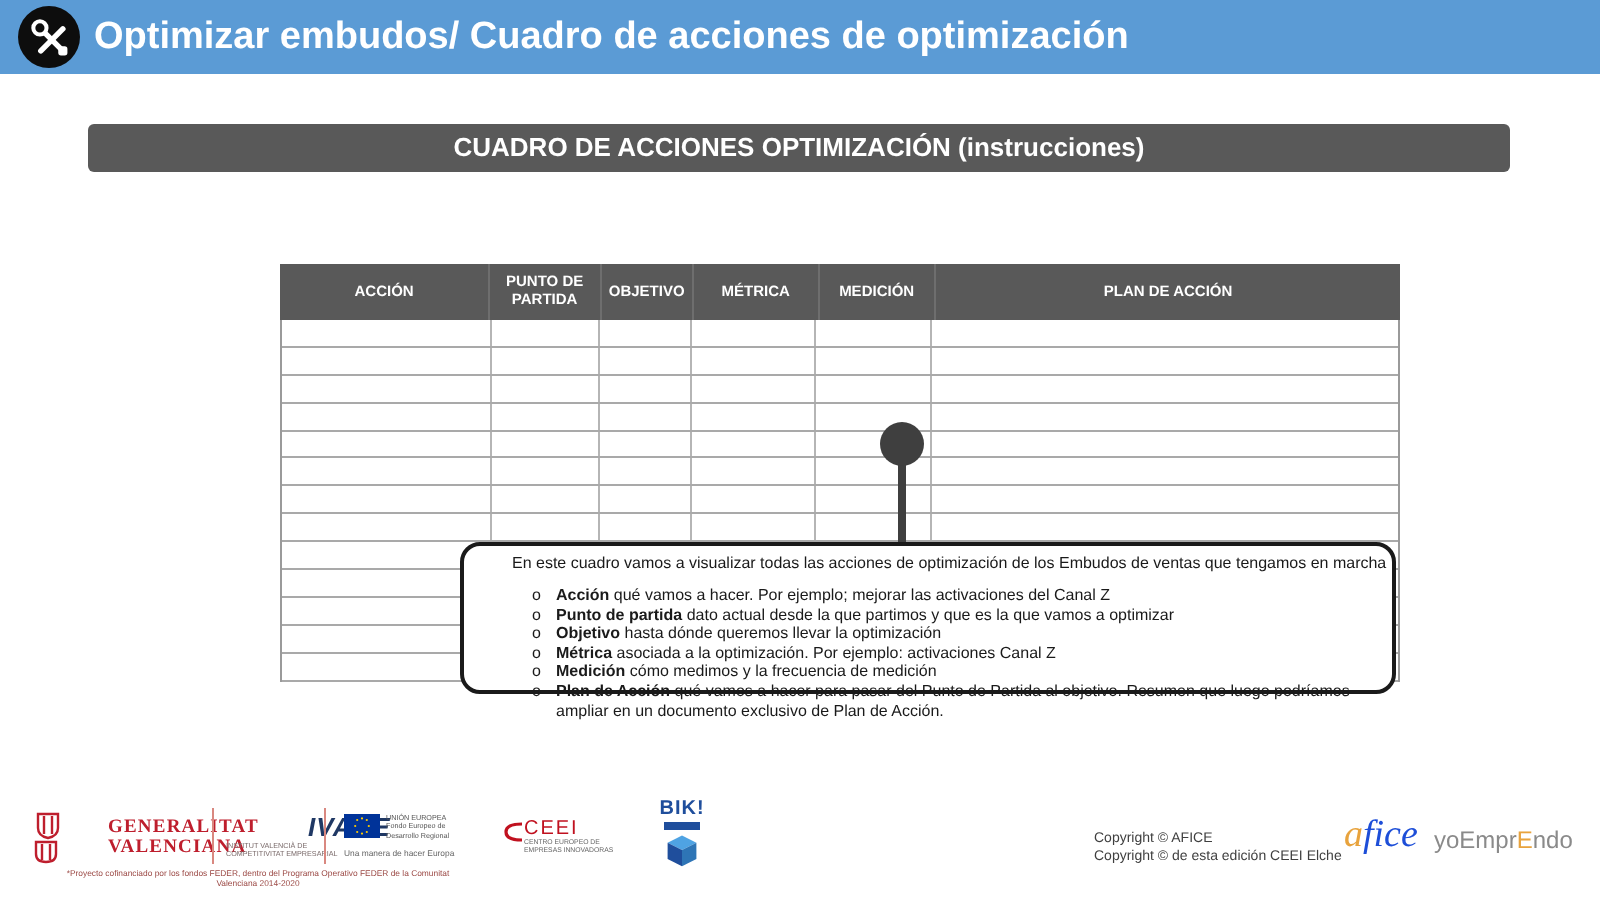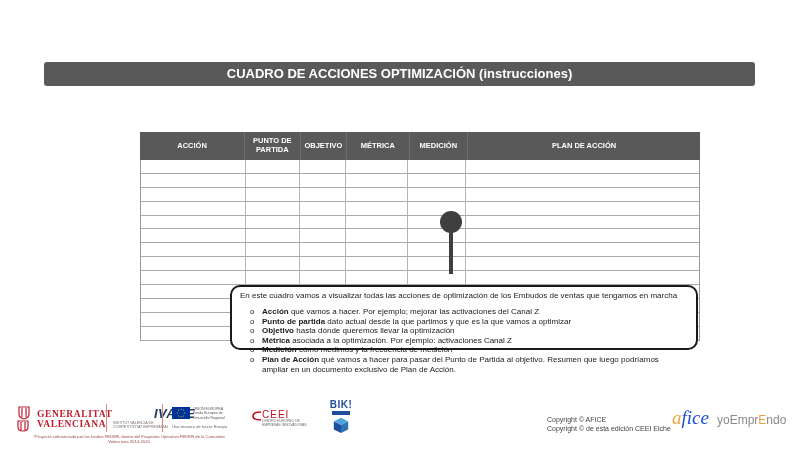--- a/index.html
+++ b/index.html
@@ -29,33 +29,33 @@
   .grid-row{display:flex;height:13.9px;border-bottom:1px solid #a9a9a9;background:#fff;box-sizing:border-box;}
   .grid-row .cell{border-right:1px solid #b5b5b5;height:100%;box-sizing:border-box;}
   .grid-row .cell:last-child{border-right:none;}
 
   
   .pin-stem{position:absolute;left:449px;top:222px;width:4px;height:52px;background:#3f3f3f;z-index:2;}
   .pin-circle{position:absolute;left:440px;top:211px;width:22px;height:22px;border-radius:50%;
               background:#3f3f3f;z-index:2;}
 
   
-  .callout{position:absolute;left:230px;top:285px;width:468px;height:65px;background:#fff;
+  .callout{position:absolute;left:230px;top:271px;width:468px;height:76px;background:#fff;
            border:2.5px solid #1a1a1a;border-radius:10px;z-index:3;box-sizing:border-box;
-           padding:4px 10px 3px 8px;font-size:8px;color:#1a1a1a;}
+           padding:4px 10px 3px 24px;font-size:8px;color:#1a1a1a;}
   .callout-intro{line-height:10px;margin-bottom:6px;white-space:nowrap;}
   .callout ul{list-style:none;margin:0;padding:0 0 0 10px;}
   .callout li{display:flex;line-height:9.6px;}
   .callout li .mk{width:12px;flex:0 0 12px;}
   .callout li .tx b{font-weight:bold;}
 
   
   .footer{position:absolute;left:0;top:398px;width:800px;height:52px;font-family:"Liberation Sans",sans-serif;}
   .gv{position:absolute;left:16px;top:8px;display:flex;align-items:center;}
-  .gv-text{margin-left:5px;color:#BE1E2D;font-family:"Liberation Serif",serif;
+  .gv-text{margin-left:22px;color:#BE1E2D;font-family:"Liberation Serif",serif;
            font-weight:bold;font-size:9.5px;line-height:10px;letter-spacing:0.6px;}
   .vsep{position:absolute;top:6px;width:1px;height:28px;background:#d98880;}
   .ivace{position:absolute;left:113px;top:8px;color:#1F3864;}
   .ivace-name{font-size:13px;font-weight:bold;font-style:italic;letter-spacing:0.5px;margin-left:41px;}
   .ivace-sub{font-size:3.6px;color:#7a6a6a;width:70px;line-height:4.2px;}
   .eu{position:absolute;left:172px;top:9px;display:flex;}
   .eu-flag{width:18px;height:12px;background:#003399;display:block;}
   .eu-lines{margin-left:3px;font-size:3.6px;line-height:4.4px;color:#555;}
   .eu-tag{position:absolute;left:172px;top:26px;font-size:4.2px;color:#666;}
   .funding{position:absolute;left:24px;top:36px;width:210px;text-align:center;
@@ -72,20 +72,33 @@
   .afice .a{color:#E8A33D;}
   .afice .rest{color:#1d4ed8;}
   .yoe{position:absolute;left:717px;top:15px;font-size:12px;color:#8a8a8a;}
   .yoe .e{color:#E8A33D;}
 </style>
 </head>
 <body>
 
 <div id="slide">
 
+  <div class="banner">
+    <div class="banner-icon">
+      <svg width="22" height="22" viewBox="0 0 24 24">
+        <g stroke="#ffffff" stroke-width="3" stroke-linecap="round">
+          <line x1="7" y1="19" x2="19" y2="7"></line>
+          <line x1="7" y1="7" x2="19" y2="19"></line>
+        </g>
+        <circle cx="6.5" cy="6.5" r="3.6" fill="#0d0d0d" stroke="#ffffff" stroke-width="2.2"></circle>
+        <rect x="16.5" y="16.5" width="5" height="5" rx="1.5" fill="#ffffff"></rect>
+      </svg>
+    </div>
+    <div class="banner-title">Optimizar embudos/ Cuadro de acciones de optimización</div>
+  </div>
 
   <div class="bar instructions">CUADRO DE ACCIONES OPTIMIZACIÓN (instrucciones)</div>
 
   <div class="grid">
     <div class="grid-header">
         <div class="cell" style="width: 18.75%;">ACCIÓN</div>
         <div class="cell" style="width: 9.82%;">PUNTO DE PARTIDA</div>
         <div class="cell" style="width: 8.21%;">OBJETIVO</div>
         <div class="cell" style="width: 11.07%;">MÉTRICA</div>
         <div class="cell" style="width: 10.36%;">MEDICIÓN</div>

